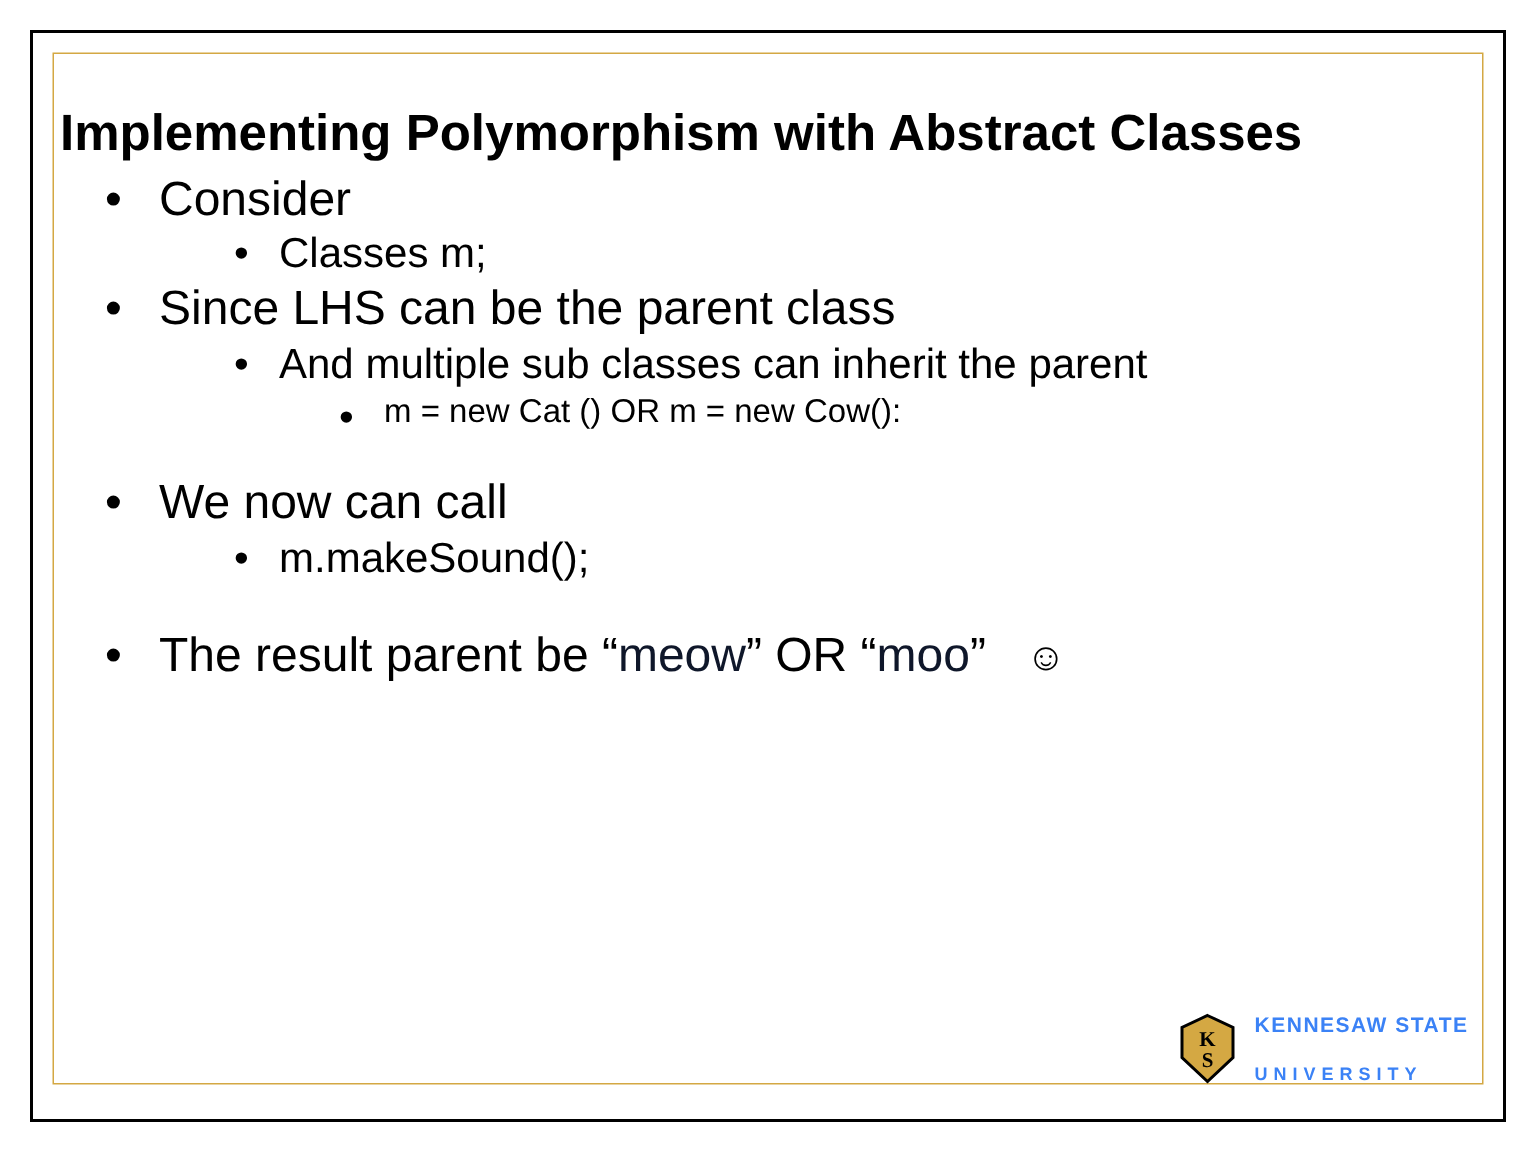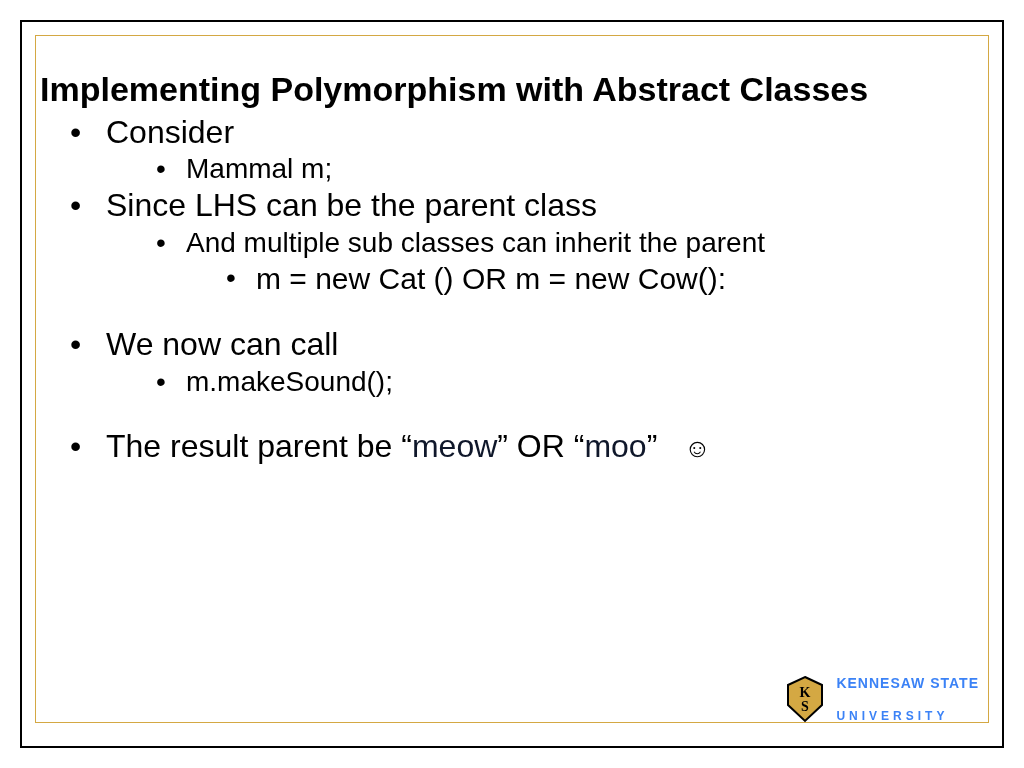--- a/index.html
+++ b/index.html
@@ -70,21 +70,21 @@
       content: "•";
       position: absolute;
       left: 0;
       font-size: 28px;
     }
     ul.lvl3 {
       list-style: none;
       padding-left: 40px;
     }
     ul.lvl3 > li {
-      font-size: 30px;
+      font-size: 22px;
       line-height: 1.25;
       position: relative;
       padding-left: 30px;
     }
     ul.lvl3 > li::before {
       content: "•";
       position: absolute;
       left: 0;
       font-size: 28px;
     }
@@ -122,21 +122,21 @@
 <div class="inner-border"></div>
 
 <div class="content">
   <div class="title">Implementing Polymorphism with Abstract Classes</div>
 
   <ul class="lvl1">
     <li>
       <span>Consider</span>
       <ul class="lvl2">
         <li>
-          <span>Mammal m;</span>
+          <span>Classes m;</span>
         </li>
       </ul>
     </li>
 
     <li>
       <span>Since LHS can be the parent class</span>
       <ul class="lvl2">
         <li>
           <span>And multiple sub classes can inherit the parent</span>
           <ul class="lvl3">

